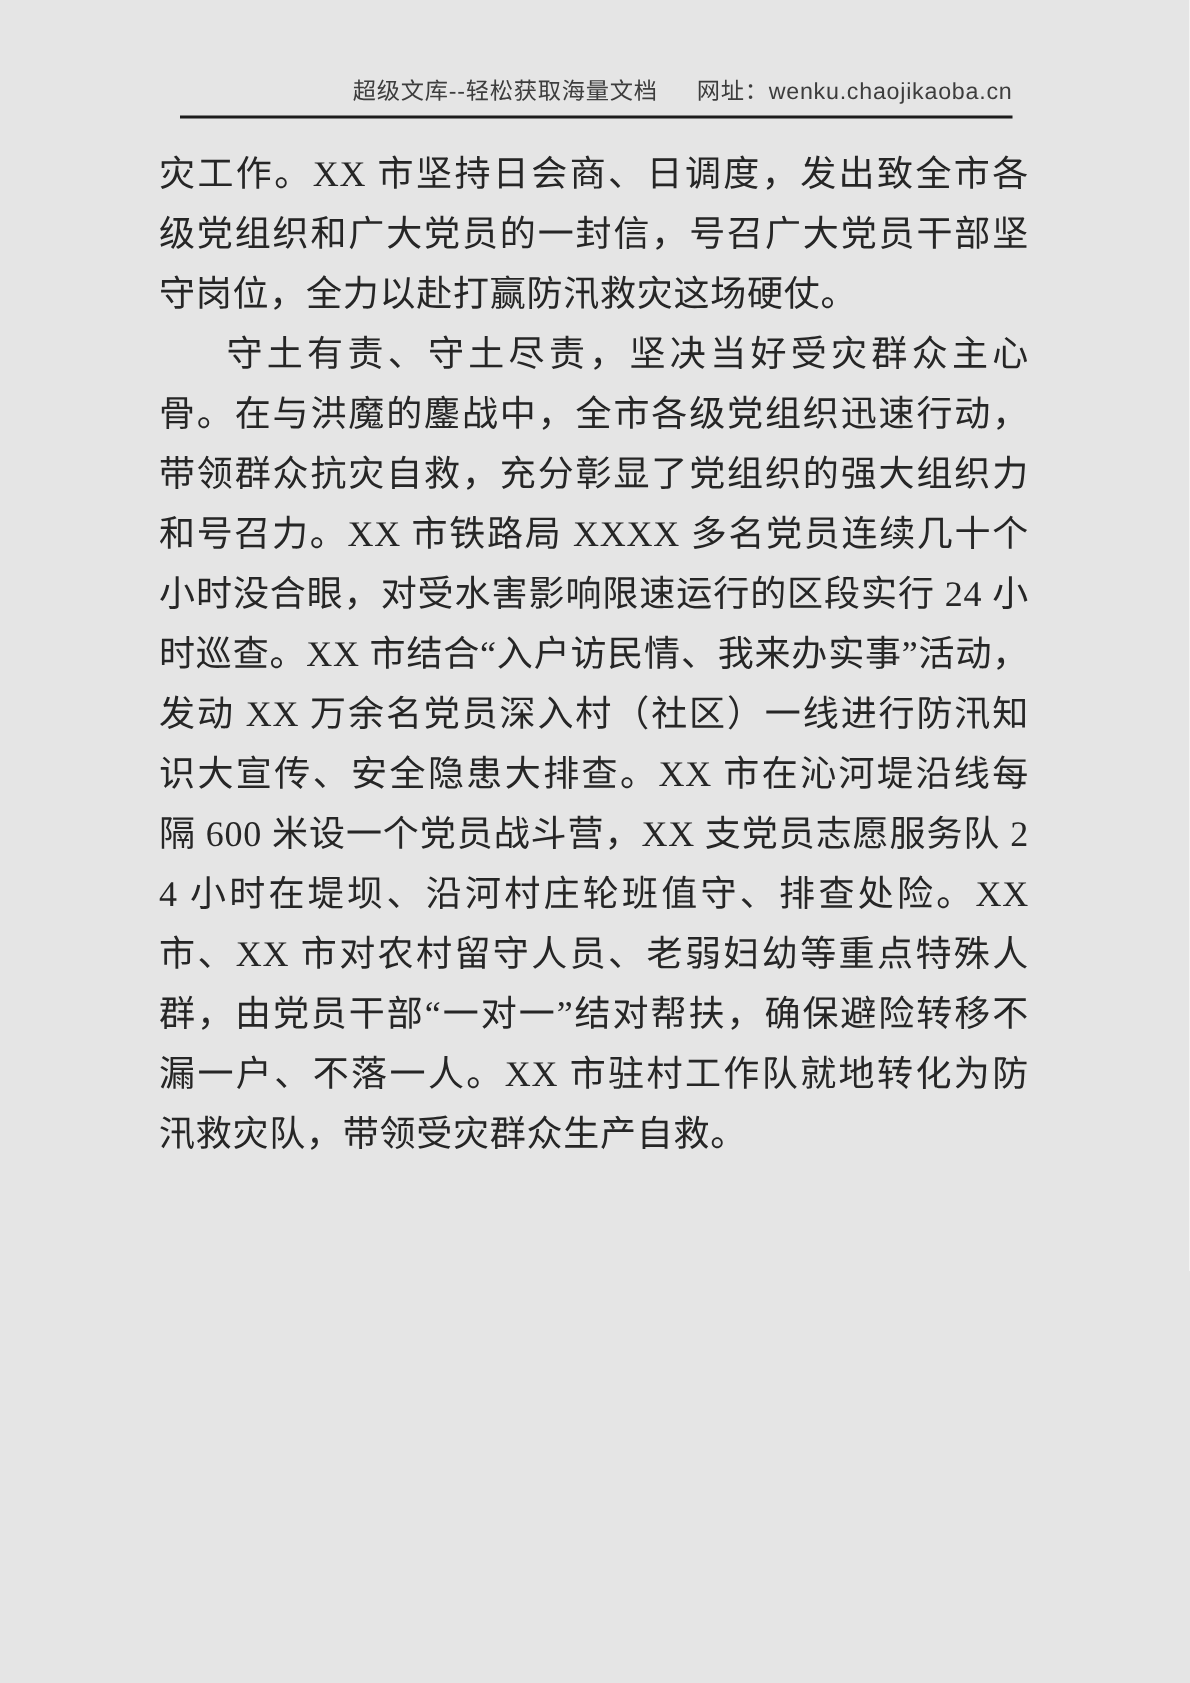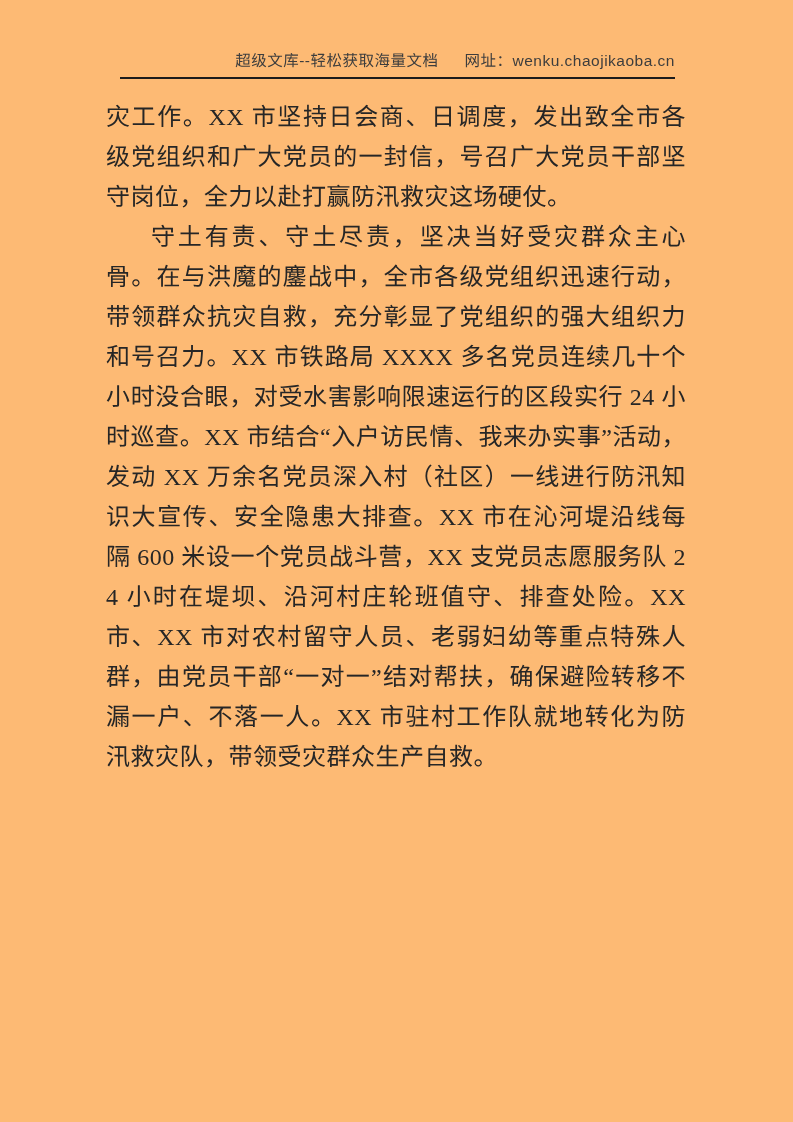--- a/index.html
+++ b/index.html
@@ -4,21 +4,21 @@
 <style>
   html, body {
     margin: 0;
     padding: 0;
     background: #ffffff;
   }
   .page {
     position: relative;
     width: 793px;
     height: 1122px;
-    background: #fdba74;
+    background: #e5e5e5;
     overflow: hidden;
     font-family: "Liberation Serif", "DejaVu Serif", serif;
   }
   
   .header {
     position: absolute;
     left: 120px;
     right: 118px;
     top: 0;
   }

